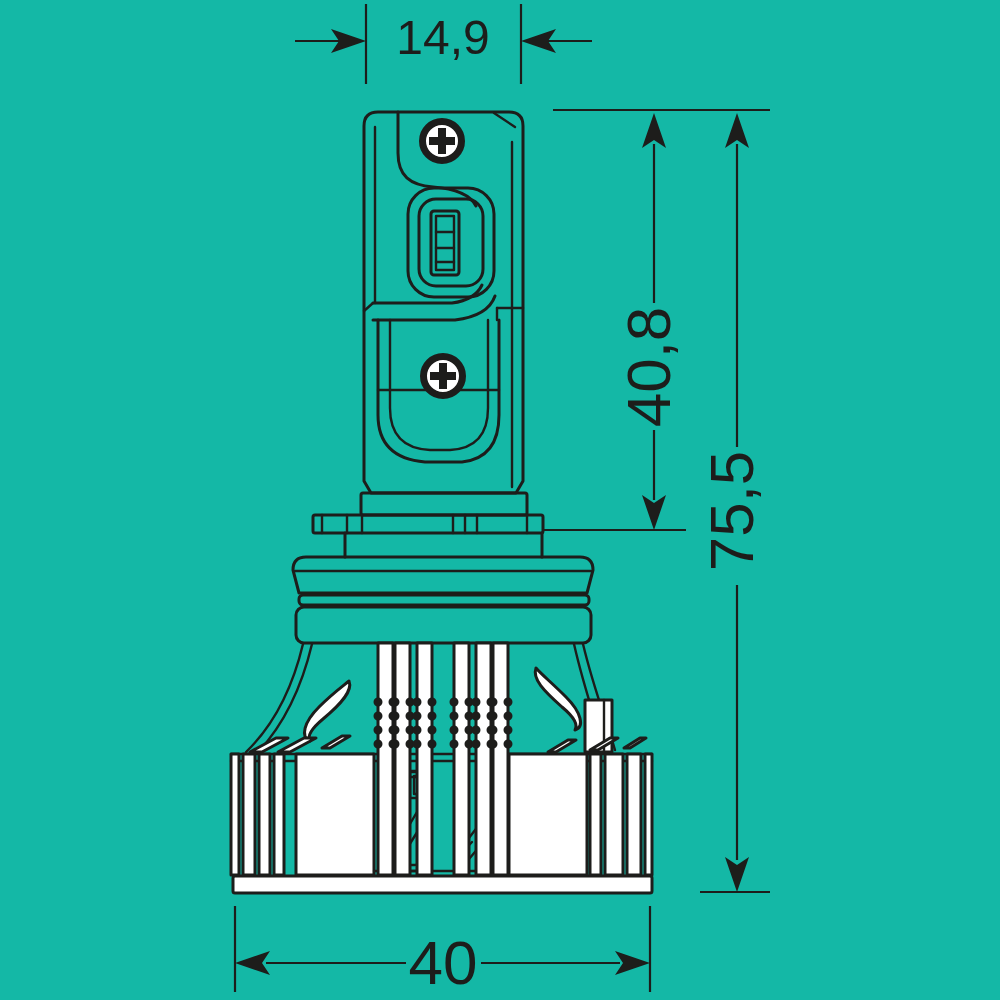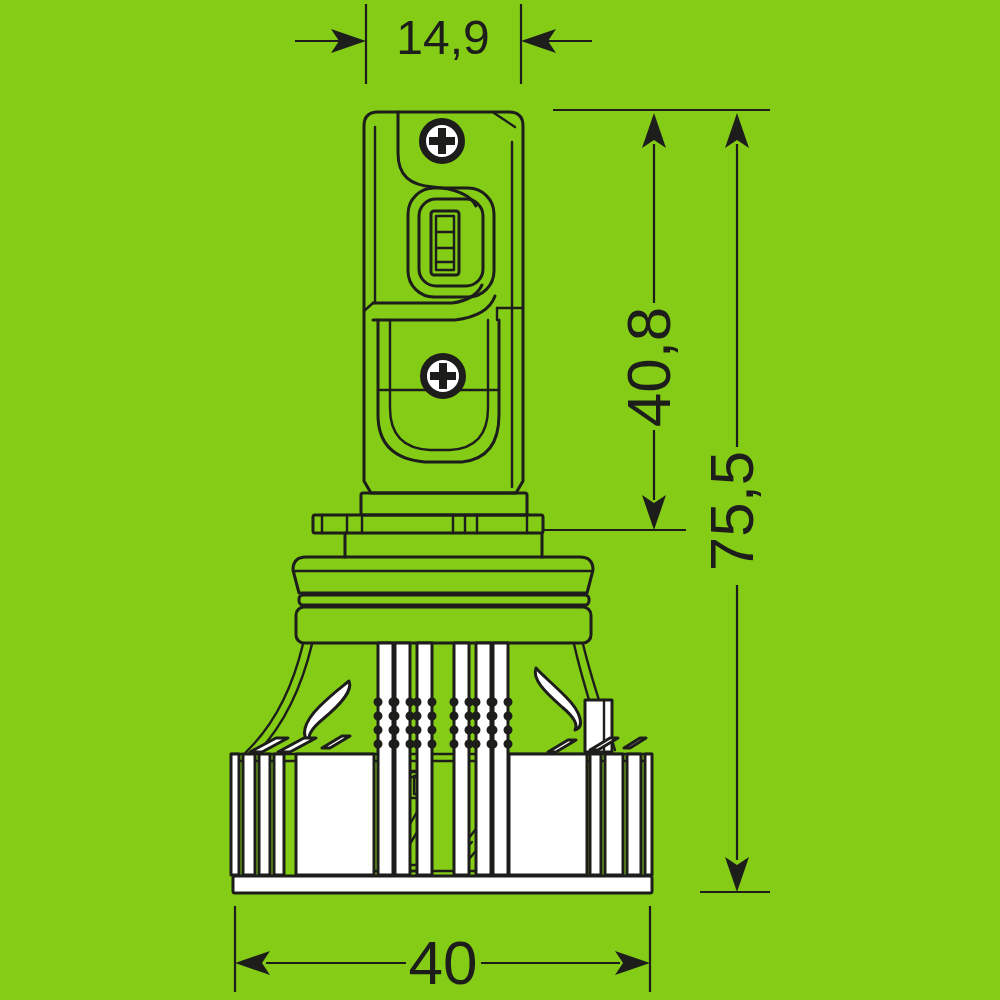--- a/index.html
+++ b/index.html
@@ -1,16 +1,16 @@
 <!DOCTYPE html>
 <html><head>
 <meta charset="utf-8">
 <style>
   html,body{margin:0;padding:0;background:#ffffff;}
-  .canvas{position:relative;width:1000px;height:1000px;background:#84cc16;overflow:hidden;
+  .canvas{position:relative;width:1000px;height:1000px;background:#14b8a6;overflow:hidden;
           font-family:"Liberation Sans", sans-serif;}
   svg{position:absolute;left:0;top:0;}
   .ln{stroke:#1d1d1b;stroke-width:3;fill:none;stroke-linejoin:round;stroke-linecap:round;}
   .ln2{stroke:#1d1d1b;stroke-width:2.4;fill:none;stroke-linejoin:round;stroke-linecap:round;}
   .lnw{stroke:#1d1d1b;stroke-width:3;fill:#ffffff;stroke-linejoin:round;}
   .ring{stroke:#1d1d1b;stroke-width:7;fill:#ffffff;}
   .blk{fill:#1d1d1b;stroke:none;}
   .dim{stroke:#1d1d1b;stroke-width:2.2;fill:none;stroke-linecap:butt;}
   .bead{stroke:#1d1d1b;stroke-width:9;stroke-linecap:round;stroke-dasharray:0 14;fill:none;}
   .dimtext{font-family:"Liberation Sans", sans-serif;font-size:62px;fill:#1d1d1b;}

